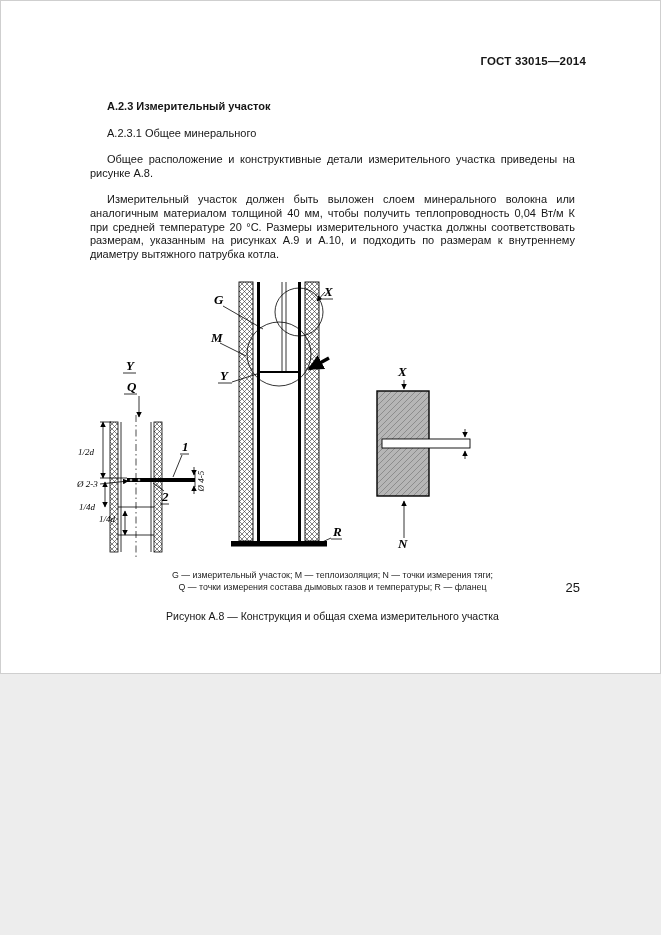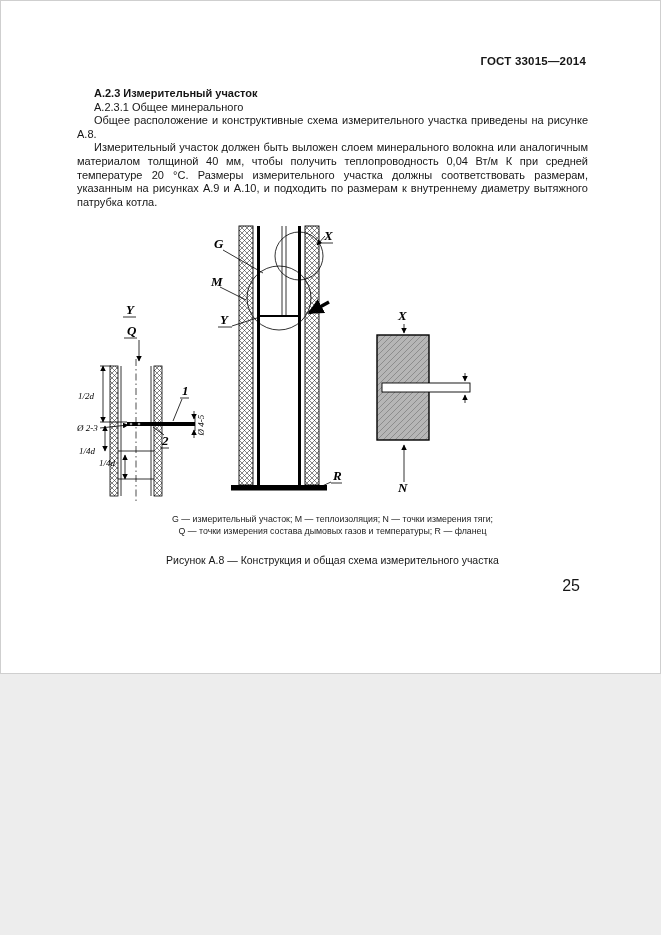--- a/index.html
+++ b/index.html
@@ -4,44 +4,44 @@
 <style>
   html,body{margin:0;padding:0;}
   body{width:661px;height:935px;background:#ededed;}
   .page{
     position:relative;width:661px;height:674px;background:#fff;
     border:1px solid #cfcfcf;box-sizing:border-box;
     font-family:"Liberation Sans",sans-serif;color:#161616;overflow:hidden;
   }
   .doc-header{position:absolute;top:54px;right:74px;font-size:11.5px;font-weight:bold;letter-spacing:.2px;}
   .content{position:absolute;top:86px;left:76px;width:511px;font-size:11px;line-height:13.6px;text-align:justify;}
-  .content p{margin:0;text-indent:17px;}
+  .content p{margin:13px;text-indent:17px;}
   .h-bold{font-weight:bold;}
   .figure{margin-top:9px;text-align:center;}
   .figure svg{display:block;margin:0 auto;}
   .caption{font-size:8.8px;line-height:12px;margin-top:3px;text-align:center;color:#222;}
   .fig-title{font-size:10.5px;margin-top:17px;text-align:center;}
-  .page-number{position:absolute;bottom:78px;right:80px;font-size:16px;}
+  .page-number{position:absolute;bottom:78px;right:80px;font-size:13px;}
   
   .thin{stroke:#000;stroke-width:0.8;fill:none;}
   .dash{stroke:#000;stroke-width:0.7;fill:none;stroke-dasharray:7 3 1.5 3;}
   text.lbl{font-family:"Liberation Serif",serif;font-style:italic;font-weight:600;font-size:13px;fill:#000;}
   text.dim{font-family:"Liberation Serif",serif;font-style:italic;font-weight:400;font-size:9px;fill:#000;}
 </style>
 </head>
 <body>
 
 <div class="page">
 
   <div class="doc-header">ГОСТ 33015—2014</div>
 
   <div class="content">
     <p class="h-bold">А.2.3 Измерительный участок</p>
     <p>А.2.3.1 Общее минерального</p>
-    <p>Общее расположение и конструктивные схема измерительного участка приведены на рисунке А.8.</p>
+    <p>Общее расположение и конструктивные детали измерительного участка приведены на рисунке А.8.</p>
     <p>Измерительный участок должен быть выложен слоем минерального волокна или аналогичным материалом толщиной 40 мм, чтобы получить теплопроводность 0,04 Вт/м К при средней температуре 20 °С. Размеры измерительного участка должны соответствовать размерам, указанным на рисунках А.9 и А.10, и подходить по размерам к внутреннему диаметру вытяжного патрубка котла.</p>
 
     <div class="figure">
       <svg width="520" height="292" viewBox="0 0 520 292">
         <defs>
           <pattern id="xh" width="5" height="5" patternUnits="userSpaceOnUse">
             <path d="M0,5 L5,0 M0,0 L5,5" stroke="#222" stroke-width="0.55" fill="none"></path>
           </pattern>
           <pattern id="gd" width="6" height="6" patternUnits="userSpaceOnUse">
             <rect width="6" height="6" fill="#b6b6b6"></rect>

